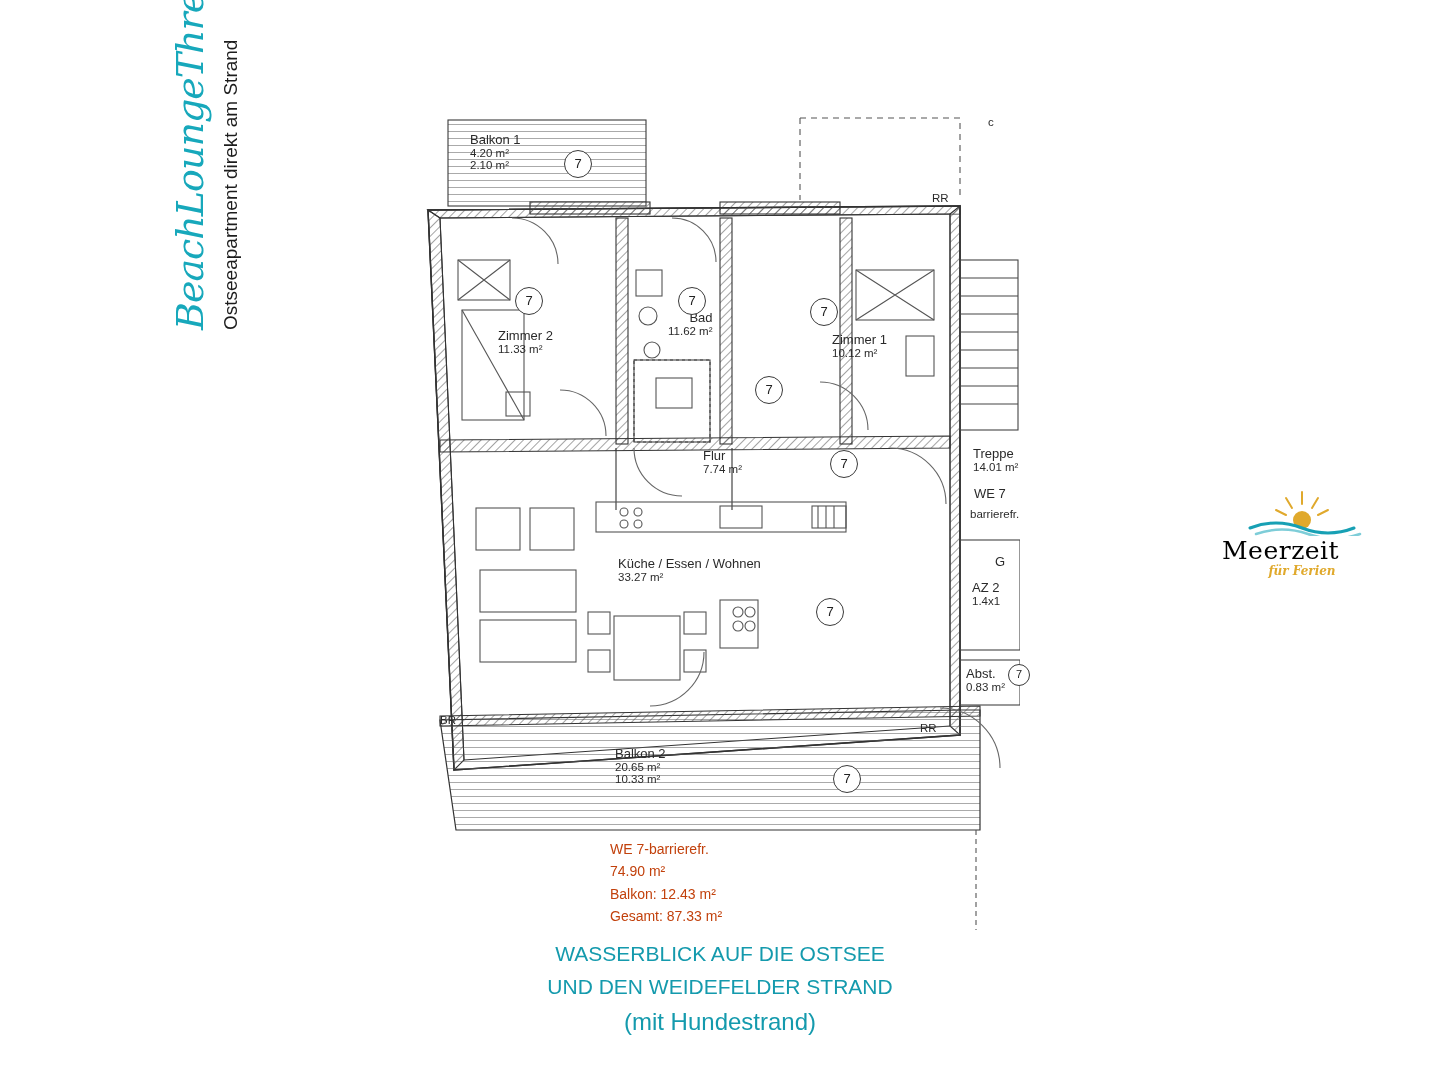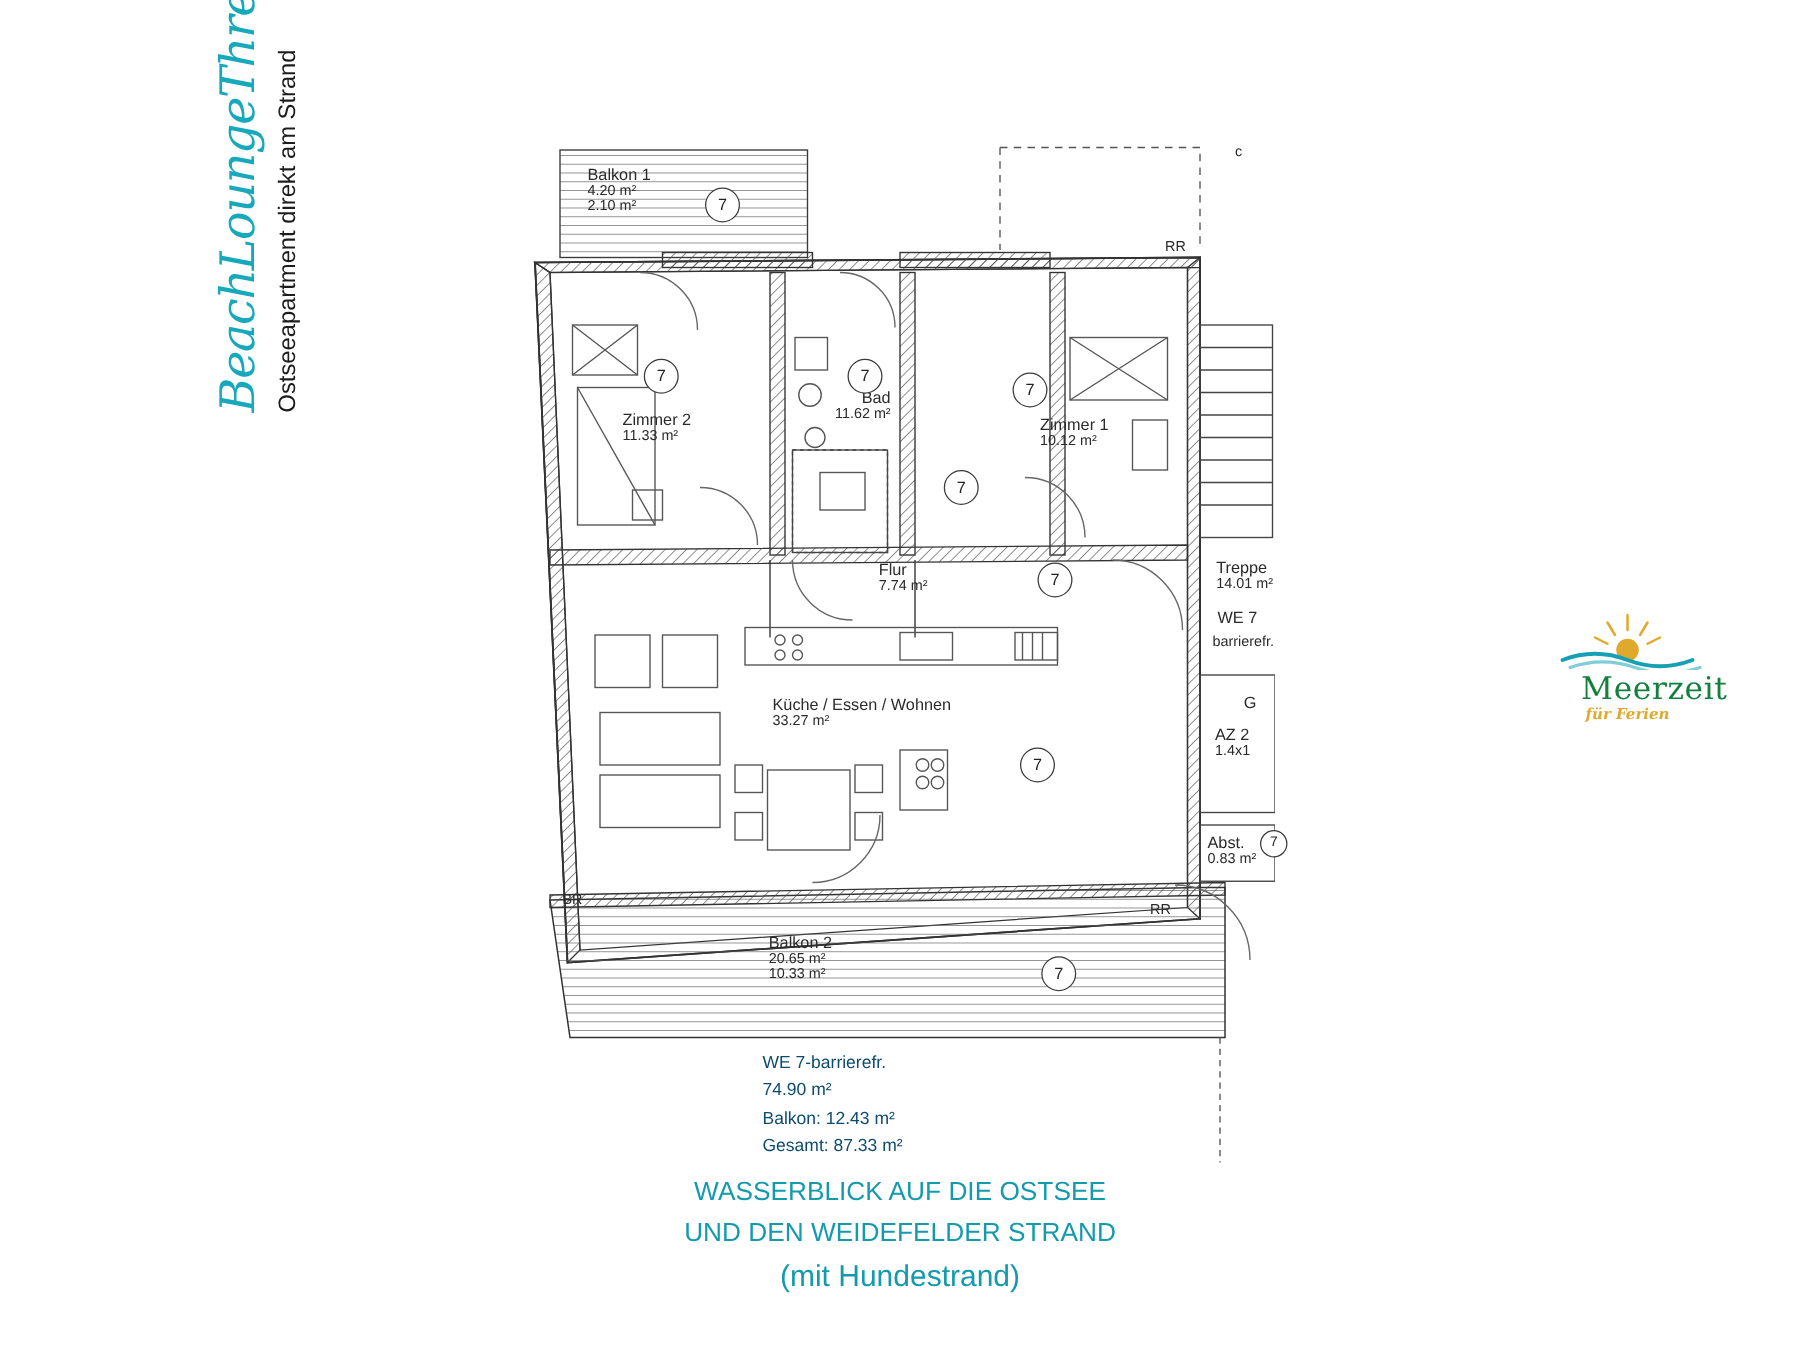--- a/index.html
+++ b/index.html
@@ -48,23 +48,23 @@
     font-size:21px;font-weight:normal;
     color:#149aad;line-height:1.55;
   }
   #bottom-caption .small{font-size:24px;}
 
   
   #logo{
     position:absolute;left:1222px;top:490px;width:160px;height:100px;
   }
   #logo .word{
-    position:absolute;left:0;top:46px;width:160px;text-align:right;
+    position:absolute;left:0;top:46px;width:160px;text-align:left;
     font-family:"DejaVu Serif", serif;
-    font-size:25px;color:#15803d;letter-spacing:.5px;
+    font-size:25px;color:#000000;letter-spacing:.5px;
   }
   #logo .tag{
     position:absolute;left:0;top:74px;width:160px;text-align:center;
     font-family:"DejaVu Serif", serif;font-style:italic;
     font-size:12px;color:#e0a92c;font-weight:bold;
   }
 
   
   #plan{
     position:absolute;left:420px;top:110px;width:600px;height:820px;
@@ -74,21 +74,21 @@
   #plan svg{position:absolute;left:0;top:0;}
   .lbl{position:absolute;font-size:13px;color:#2a2a2a;white-space:nowrap;}
   .lbl .a{font-size:11.5px;display:block;}
   .lbl.sm{font-size:11.5px;}
   .marker{
     position:absolute;width:26px;height:26px;border-radius:50%;
     border:1px solid #3a3a3a;background:#fff;
     font-size:13px;line-height:25px;text-align:center;color:#222;
   }
   .marker.sm{width:20px;height:20px;line-height:19px;font-size:11px;}
-  .summary{position:absolute;font-size:14px;color:#0c4a6e;line-height:1.6;white-space:nowrap;}
+  .summary{position:absolute;font-size:14px;color:#c2410c;line-height:1.6;white-space:nowrap;}
 </style>
 </head>
 <body>
 
 <div id="top-heading">
 </div>
 
 <div id="brand-block">
   <div id="brand-script">BeachLoungeThree</div>
   <div id="brand-sub">Ostseeapartment direkt am Strand</div>
@@ -263,21 +263,21 @@
   <div class="lbl" style="left:552px;top:470px;">
     <span>AZ 2</span>
     <span class="a">1.4x1</span>
   </div>
 
   <div class="lbl" style="left:554px;top:376px;">WE 7</div>
   <div class="lbl sm" style="left:550px;top:398px;">barrierefr.</div>
   <div class="lbl sm" style="left:568px;top:6px;">c</div>
   <div class="lbl sm" style="left:512px;top:82px;">RR</div>
   <div class="lbl sm" style="left:500px;top:612px;">RR</div>
-  <div class="lbl sm" style="left:30px;top:604px;">BR</div>
+  <div class="lbl sm" style="left:20px;top:604px;">BR</div>
   <div class="lbl" style="left:575px;top:444px;">G</div>
 
   <div class="marker" style="left:144px;top:40px;">7</div>
   <div class="marker" style="left:95px;top:177px;">7</div>
   <div class="marker" style="left:258px;top:177px;">7</div>
   <div class="marker" style="left:390px;top:188px;">7</div>
   <div class="marker" style="left:335px;top:266px;">7</div>
   <div class="marker" style="left:410px;top:340px;">7</div>
   <div class="marker" style="left:396px;top:488px;">7</div>
   <div class="marker" style="left:413px;top:655px;">7</div>

